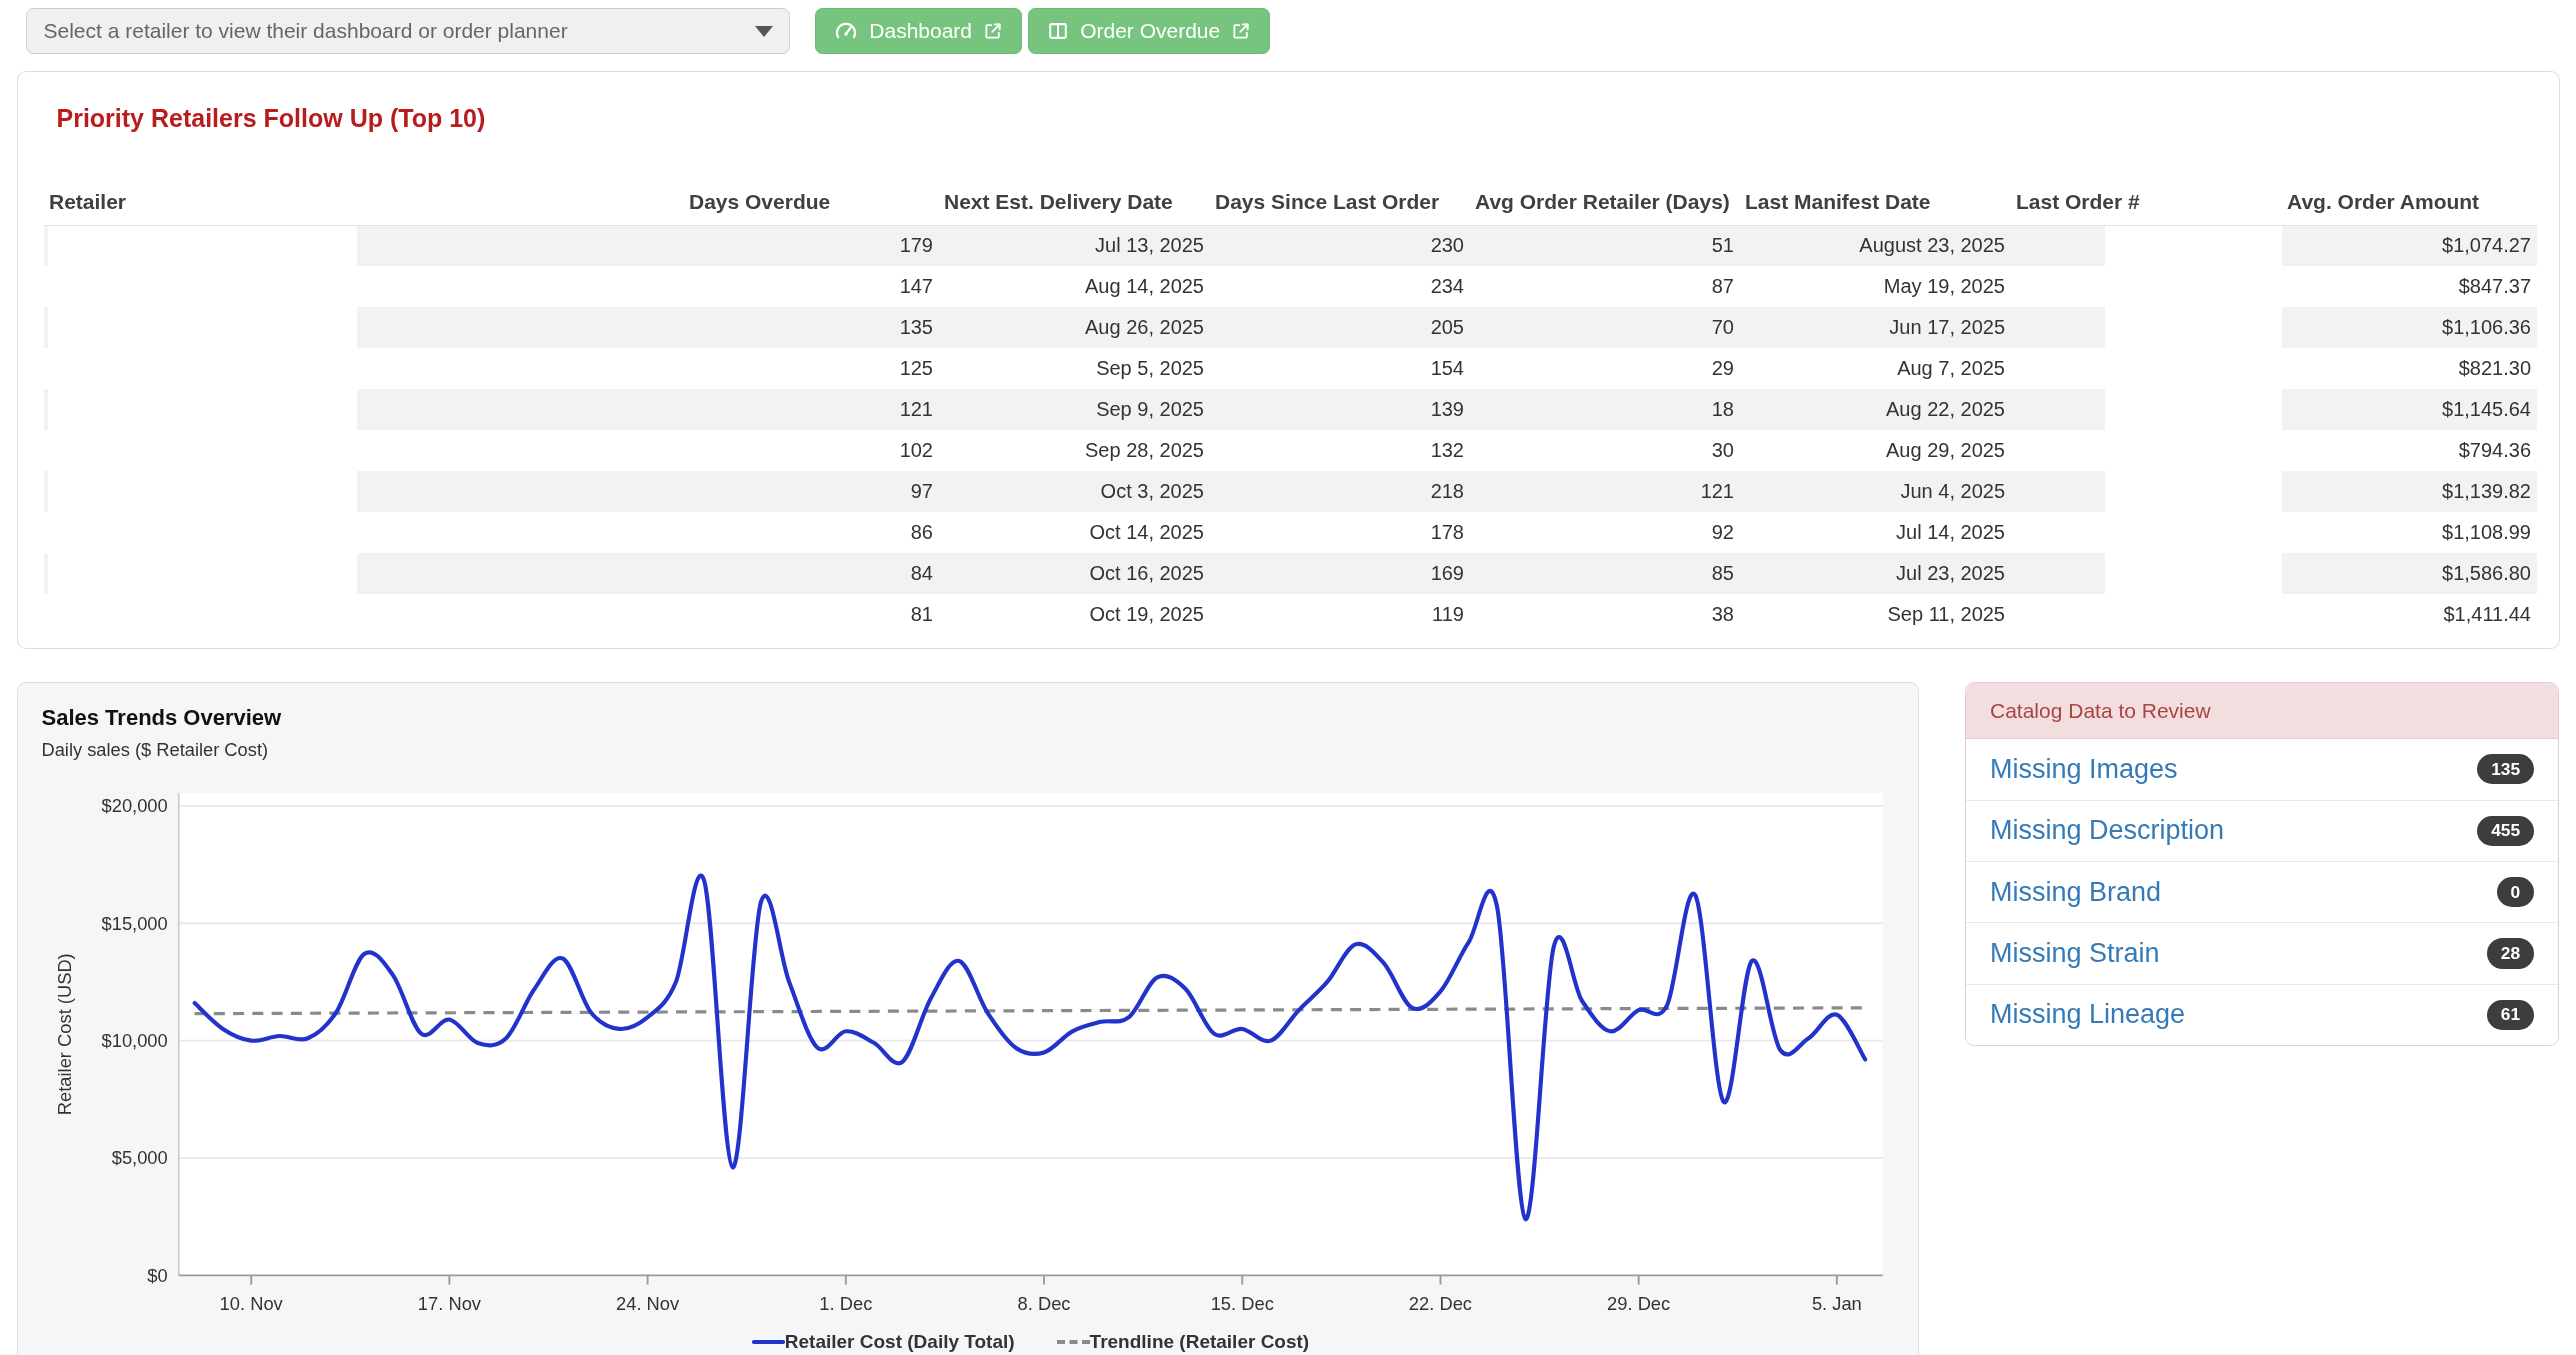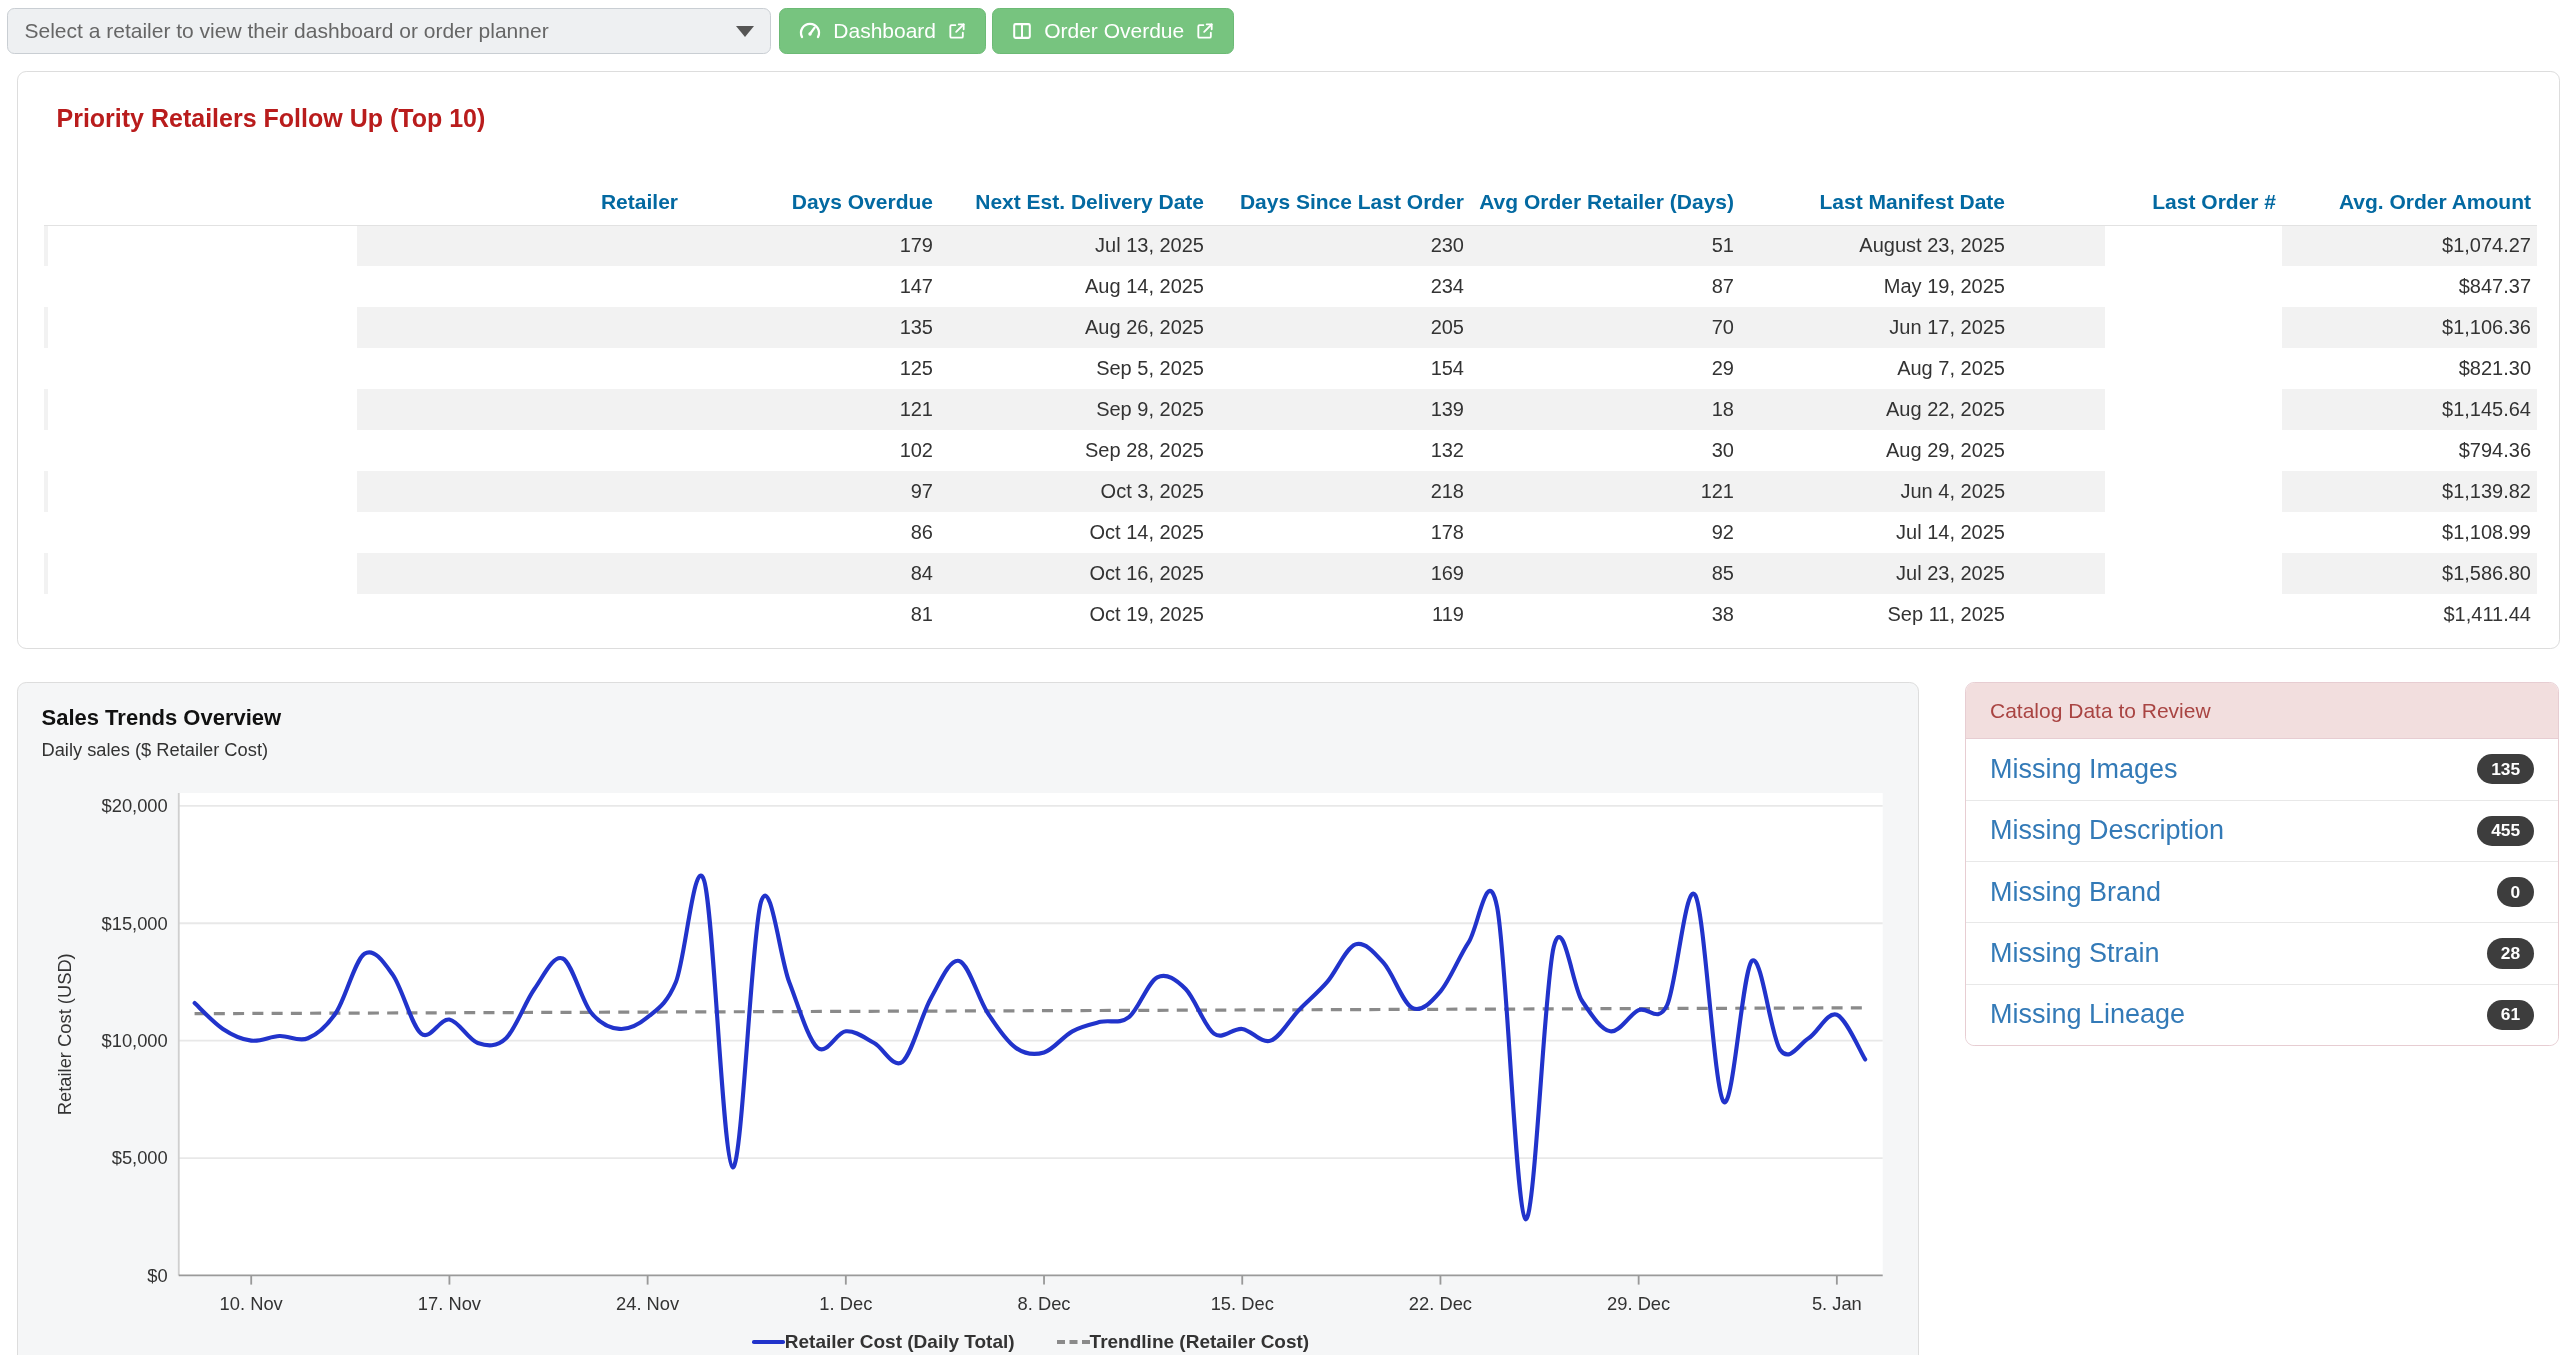--- a/index.html
+++ b/index.html
@@ -2,41 +2,41 @@
 <html style="font-size:14.7px"><head>
 <meta charset="utf-8">
 <style>
   *{box-sizing:border-box;margin:0;padding:0}
   html,body{margin:0;padding:0}
   body{width:2576px;height:1356px;overflow:hidden;background:#fff;
        font-family:"Liberation Sans",sans-serif;color:#333}
   .page{position:relative;width:2576px;height:1356px;background:#fff}
 
   
-  .topbar{position:absolute;top:8.3px;left:7px;display:flex;gap:8px;align-items:flex-start}
+  .topbar{position:absolute;top:8.3px;left:26px;display:flex;gap:25px;align-items:flex-start}
   .retailer-select{width:764px;height:46px;background:#eef0f2;border:1.8px solid #c9ced3;
       border-radius:7.3px;display:flex;align-items:center;justify-content:space-between;
       padding:0 16.5px;cursor:pointer}
   .select-text{font-size:21px;color:#666}
   .caret{width:0;height:0;border-left:9.2px solid transparent;border-right:9.2px solid transparent;
       border-top:11px solid #555}
   .btn-group{display:flex;gap:5.5px}
   .green-btn{display:inline-flex;align-items:center;gap:11px;height:46px;padding:0 18.3px;
       background:#77c47f;border:1.8px solid #6cba75;border-radius:7.3px;color:#fff;
       font-size:21px;font-weight:500;font-family:inherit;cursor:pointer;white-space:nowrap}
   .btn-icon{display:inline-flex;align-items:center}
 
   
   .card{position:absolute;background:#fff;border:1.8px solid #ddd;border-radius:9.2px}
 
   
   .priority-card{top:71px;left:16.5px;width:2543px;height:578px;padding:0 26px;overflow:hidden}
   .panel-title{margin:32px 13px 0;font-size:25px;font-weight:700;color:#b91c1c}
   .priority-table{width:100%;border-collapse:collapse;table-layout:fixed;margin-top:46px}
-  .priority-table th{font-size:21px;font-weight:700;color:#0369a1;text-align:right;height:46px;
+  .priority-table th{font-size:21px;font-weight:700;color:#404040;text-align:left;height:46px;
       border-bottom:1.8px solid #e2e2e2;padding:0 5.5px;white-space:nowrap;cursor:pointer}
   .priority-table td{font-size:20px;color:#333;height:41px;padding:0 5.5px;position:relative;
       white-space:nowrap}
   .priority-table tbody tr:nth-child(odd){background:#f2f2f2}
   td.c1,td.c2,td.c3,td.c4,td.c5,td.c6,td.c7{text-align:right}
   td.c0{text-align:left}
   .redact{position:absolute;top:0;bottom:0;background:#fff}
   .redact-left{left:4.6px;width:309px}
   .redact-right{right:0;width:177px}
 

